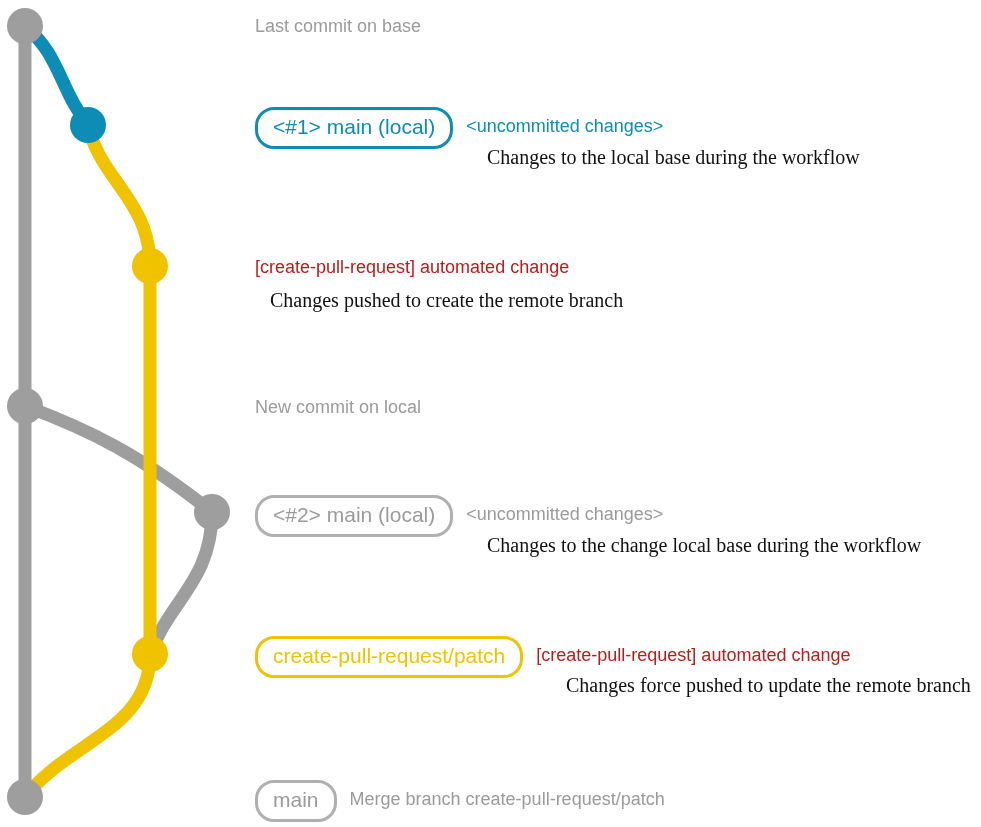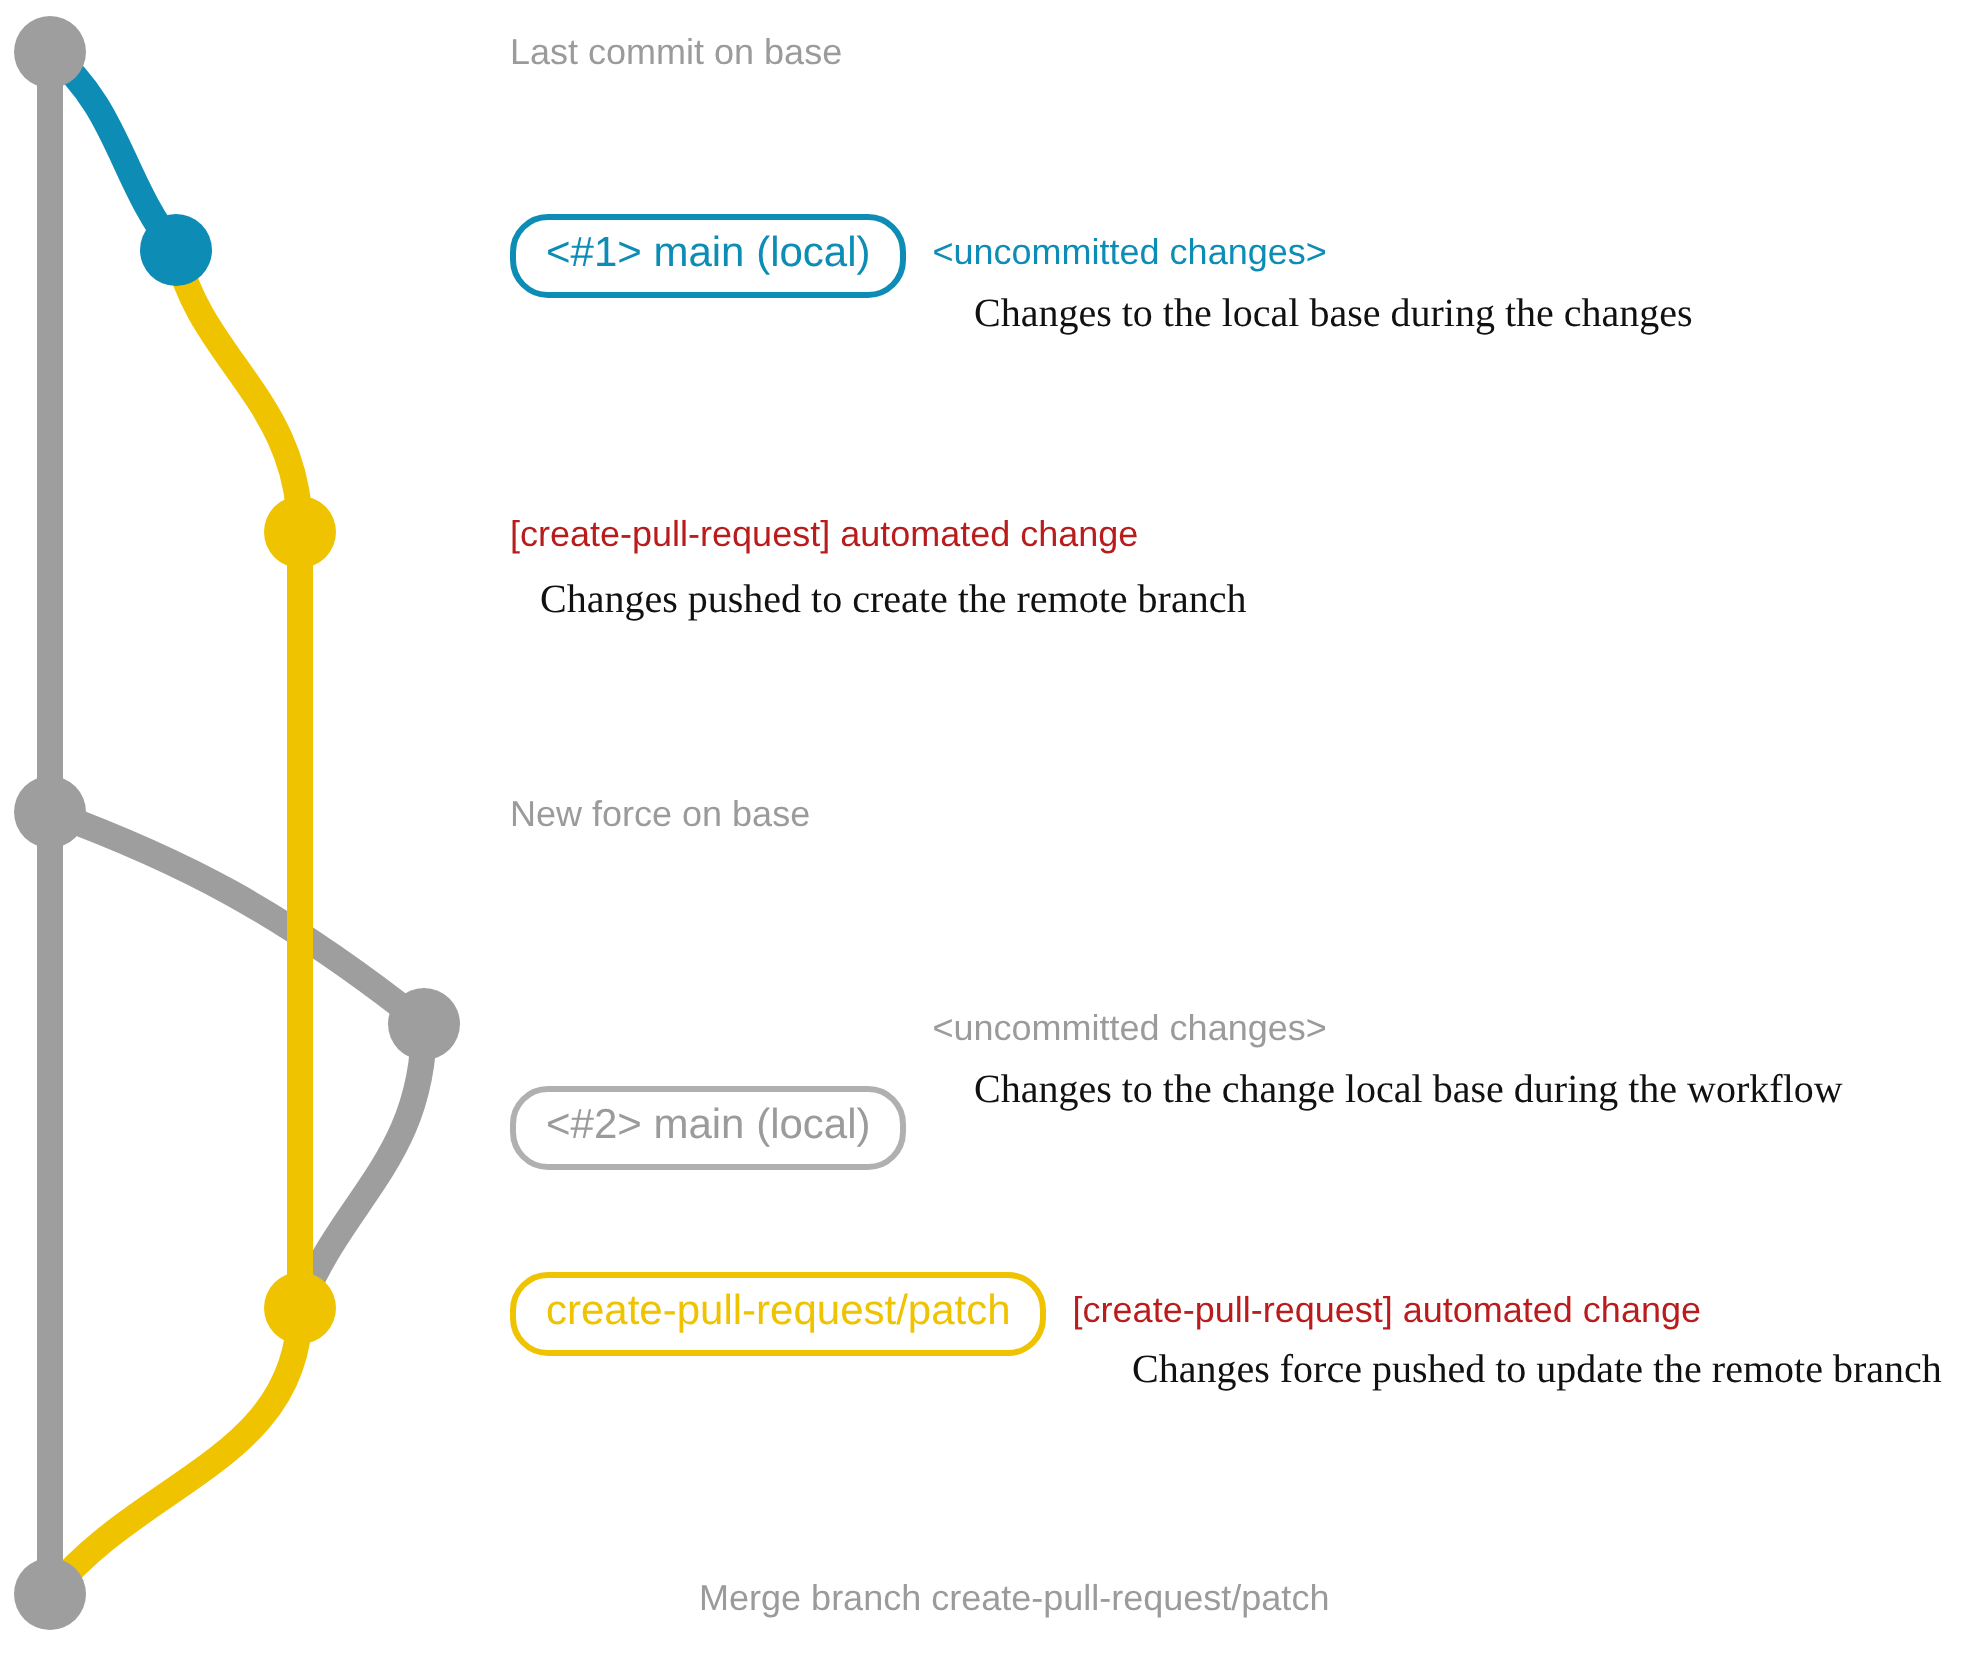--- a/index.html
+++ b/index.html
@@ -47,21 +47,20 @@
     border-color: #0d8cb5;
     color: #0d8cb5;
   }
   .pill.yellow {
     border-color: #efc300;
     color: #efc300;
   }
   .pill.gray {
     border-color: #b0b0b0;
     color: #9b9b9b;
-    margin-top: 48px;
   }
   .subject {
     font-size: 18px;
     line-height: 30px;
     font-family: "Liberation Sans", sans-serif;
   }
   .subject.teal  { color: #0d8cb5; }
   .subject.yellow{ color: #b91c1c; }
   .subject.gray  { color: #9b9b9b; }
   .pill + .subject {
@@ -109,29 +108,29 @@
   </svg>
 
   <div class="standalone" style="left:255px; top:11px;">
     <span class="subject gray">Last commit on base</span>
   </div>
 
   <div class="row" style="left:255px; top:107px;">
     <span class="pill teal">&lt;#1&gt; main (local)</span>
     <span class="subject teal">&lt;uncommitted changes&gt;</span>
   </div>
-  <div class="body-text" style="left:487px; top:145px;">Changes to the local base during the changes</div>
+  <div class="body-text" style="left:487px; top:145px;">Changes to the local base during the workflow</div>
 
   <div class="standalone" style="left:255px; top:252px;">
     <span class="subject yellow">[create-pull-request] automated change</span>
   </div>
   <div class="body-text" style="left:270px; top:288px;">Changes pushed to create the remote branch</div>
 
   <div class="standalone" style="left:255px; top:392px;">
-    <span class="subject gray">New force on base</span>
+    <span class="subject gray">New commit on local</span>
   </div>
 
   <div class="row" style="left:255px; top:495px;">
     <span class="pill gray">&lt;#2&gt; main (local)</span>
     <span class="subject gray">&lt;uncommitted changes&gt;</span>
   </div>
   <div class="body-text" style="left:487px; top:533px;">Changes to the change local base during the workflow</div>
 
   <div class="row" style="left:255px; top:636px;">
     <span class="pill yellow">create-pull-request/patch</span>

